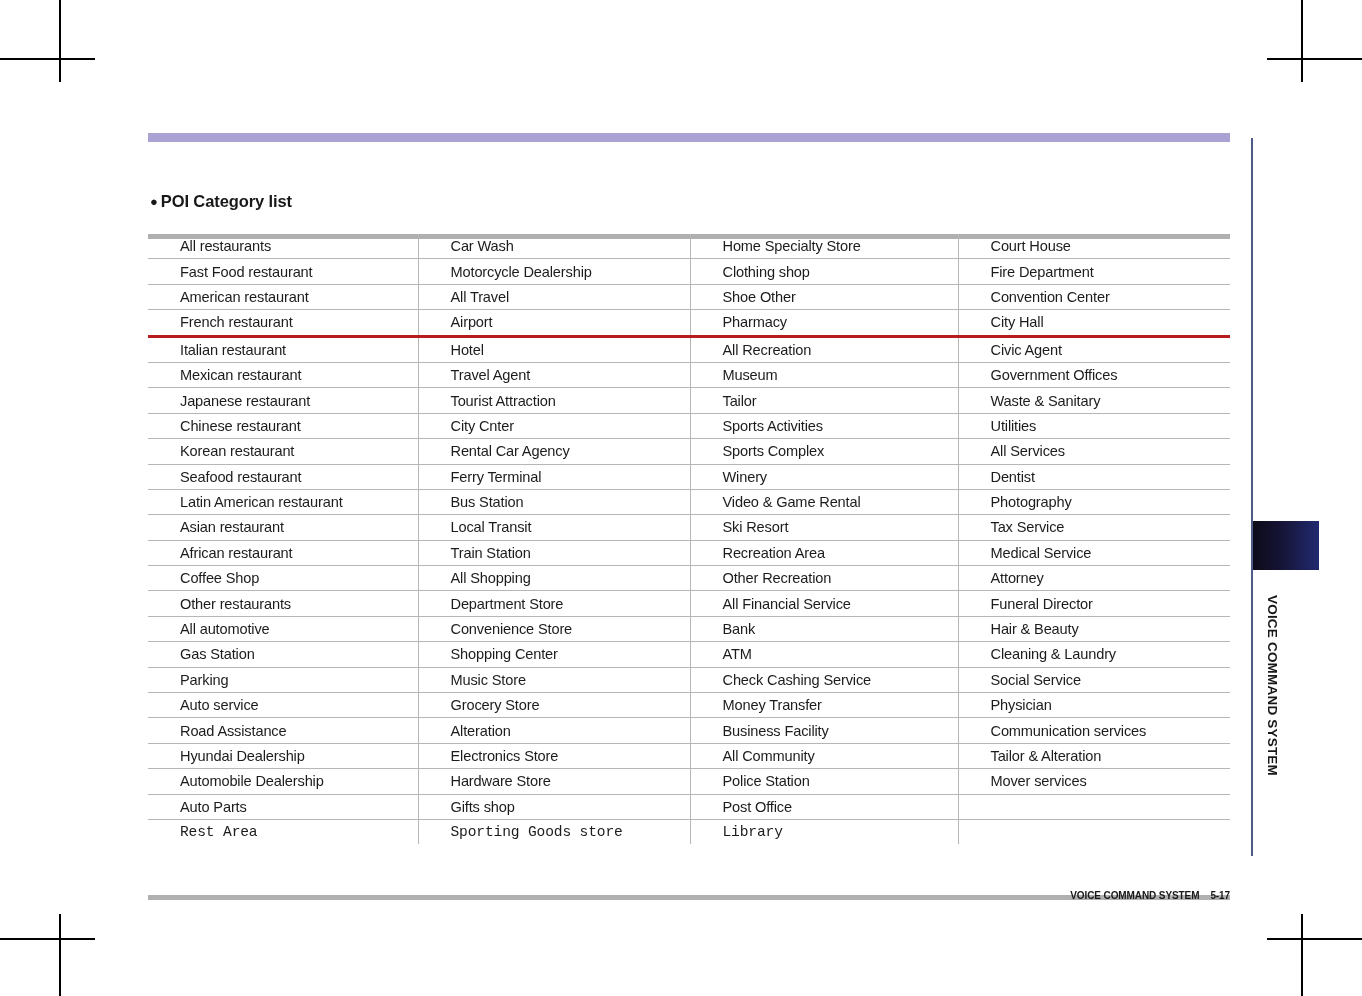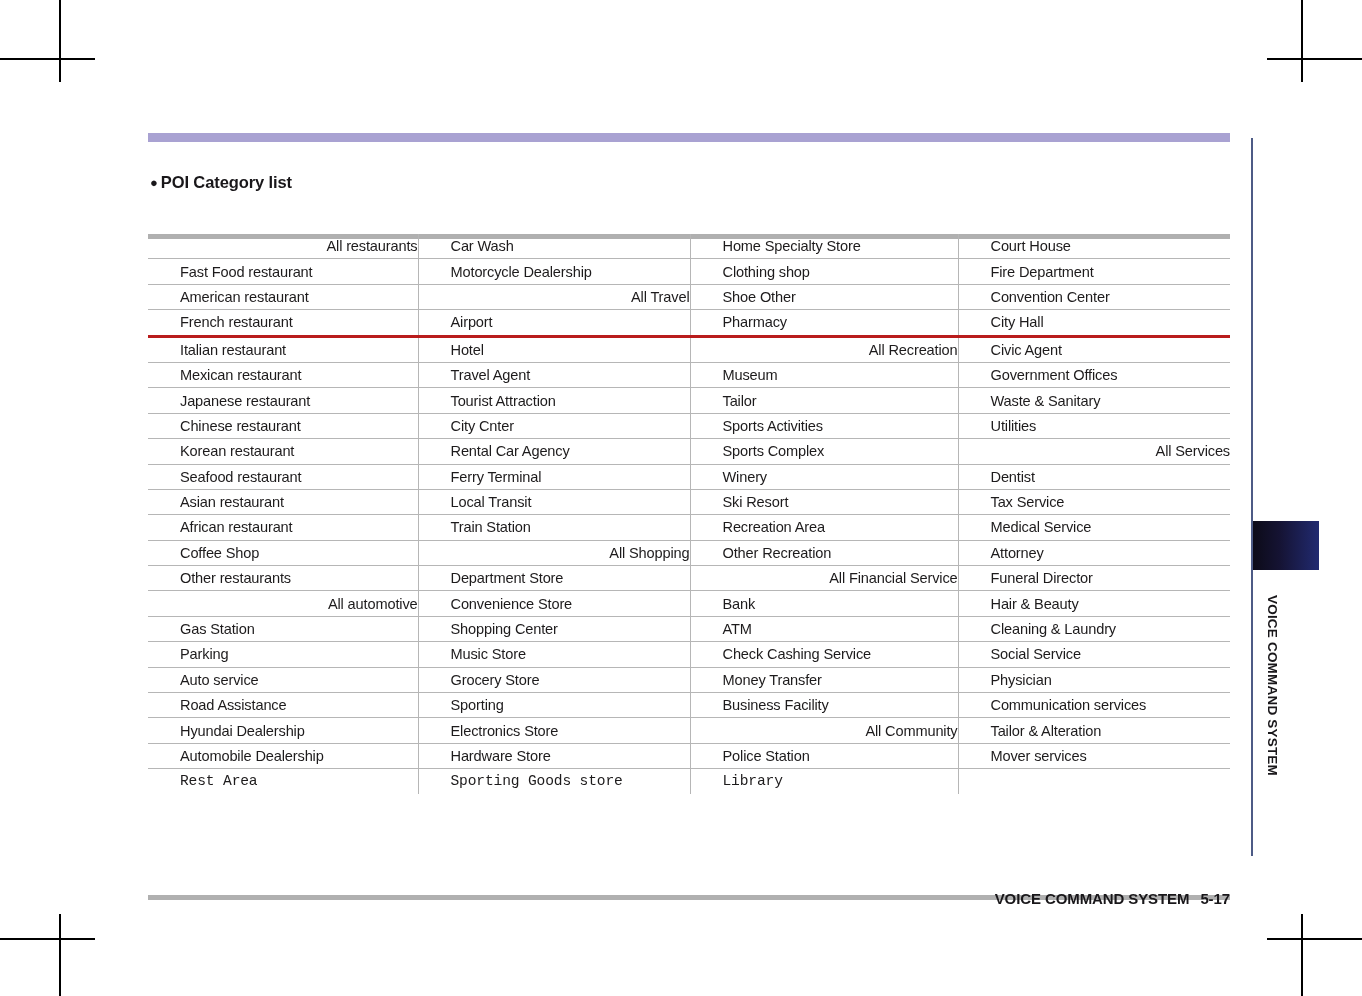--- a/index.html
+++ b/index.html
@@ -27,21 +27,21 @@
     top: 133px;
     width: 1082px;
     height: 9px;
     background: #a9a2d2;
   }
 
   
   .section-heading {
     position: absolute;
     left: 150px;
-    top: 173px;
+    top: 192px;
     font-size: 16.5px;
     font-weight: bold;
     color: #19171a;
     letter-spacing: -0.1px;
     white-space: nowrap;
   }
   .section-heading .bullet {
     font-size: 13px;
     vertical-align: 1.5px;
     margin-right: 3px;
@@ -83,21 +83,21 @@
   
   .table-rail {
     position: absolute;
     left: 148px;
     width: 1082px;
     height: 5px;
     background: #b0b0b0;
   }
   .rail-top { top: 234px; }
 
-  .cat { color: #2b3182; text-align: right; }
+  .cat { color: #2b3182; }
 
   
   .side-tab-rule {
     position: absolute;
     left: 1251px;
     top: 138px;
     width: 2px;
     height: 718px;
     background: #4d5b86;
   }
@@ -122,21 +122,21 @@
     color: #19171a;
     letter-spacing: 0.2px;
     white-space: nowrap;
   }
 
   
   .footer {
     position: absolute;
     right: 132px;
     top: 890px;
-    font-size: 15px;
+    font-size: 10px;
     font-weight: bold;
     color: #19171a;
     letter-spacing: -0.1px;
     white-space: nowrap;
   }
   .footer .pg { margin-left: 11px; }
 </style>
 </head>
 <body>
 
@@ -219,20 +219,26 @@
           <td>Sports Complex</td>
           <td class="cat">All Services</td>
         </tr>
         <tr>
           <td>Seafood restaurant</td>
           <td>Ferry Terminal</td>
           <td>Winery</td>
           <td>Dentist</td>
         </tr>
         <tr>
+          <td>Latin American restaurant</td>
+          <td>Bus Station</td>
+          <td>Video &amp; Game Rental</td>
+          <td>Photography</td>
+        </tr>
+        <tr>
           <td>Asian restaurant</td>
           <td>Local Transit</td>
           <td>Ski Resort</td>
           <td>Tax Service</td>
         </tr>
         <tr>
           <td>African restaurant</td>
           <td>Train Station</td>
           <td>Recreation Area</td>
           <td>Medical Service</td>
@@ -268,35 +274,41 @@
           <td>Social Service</td>
         </tr>
         <tr>
           <td>Auto service</td>
           <td>Grocery Store</td>
           <td>Money Transfer</td>
           <td>Physician</td>
         </tr>
         <tr>
           <td>Road Assistance</td>
-          <td>Sporting</td>
+          <td>Alteration</td>
           <td>Business Facility</td>
           <td>Communication services</td>
         </tr>
         <tr>
           <td>Hyundai Dealership</td>
           <td>Electronics Store</td>
           <td class="cat">All Community</td>
           <td>Tailor &amp; Alteration</td>
         </tr>
         <tr>
           <td>Automobile Dealership</td>
           <td>Hardware Store</td>
           <td>Police Station</td>
           <td>Mover services</td>
+        </tr>
+        <tr>
+          <td>Auto Parts</td>
+          <td>Gifts shop</td>
+          <td>Post Office</td>
+          <td></td>
         </tr>
         <tr class=" last-row">
           <td>Rest Area</td>
           <td>Sporting Goods store</td>
           <td>Library</td>
           <td></td>
         </tr>
       </tbody>
   </table>
 </div>

